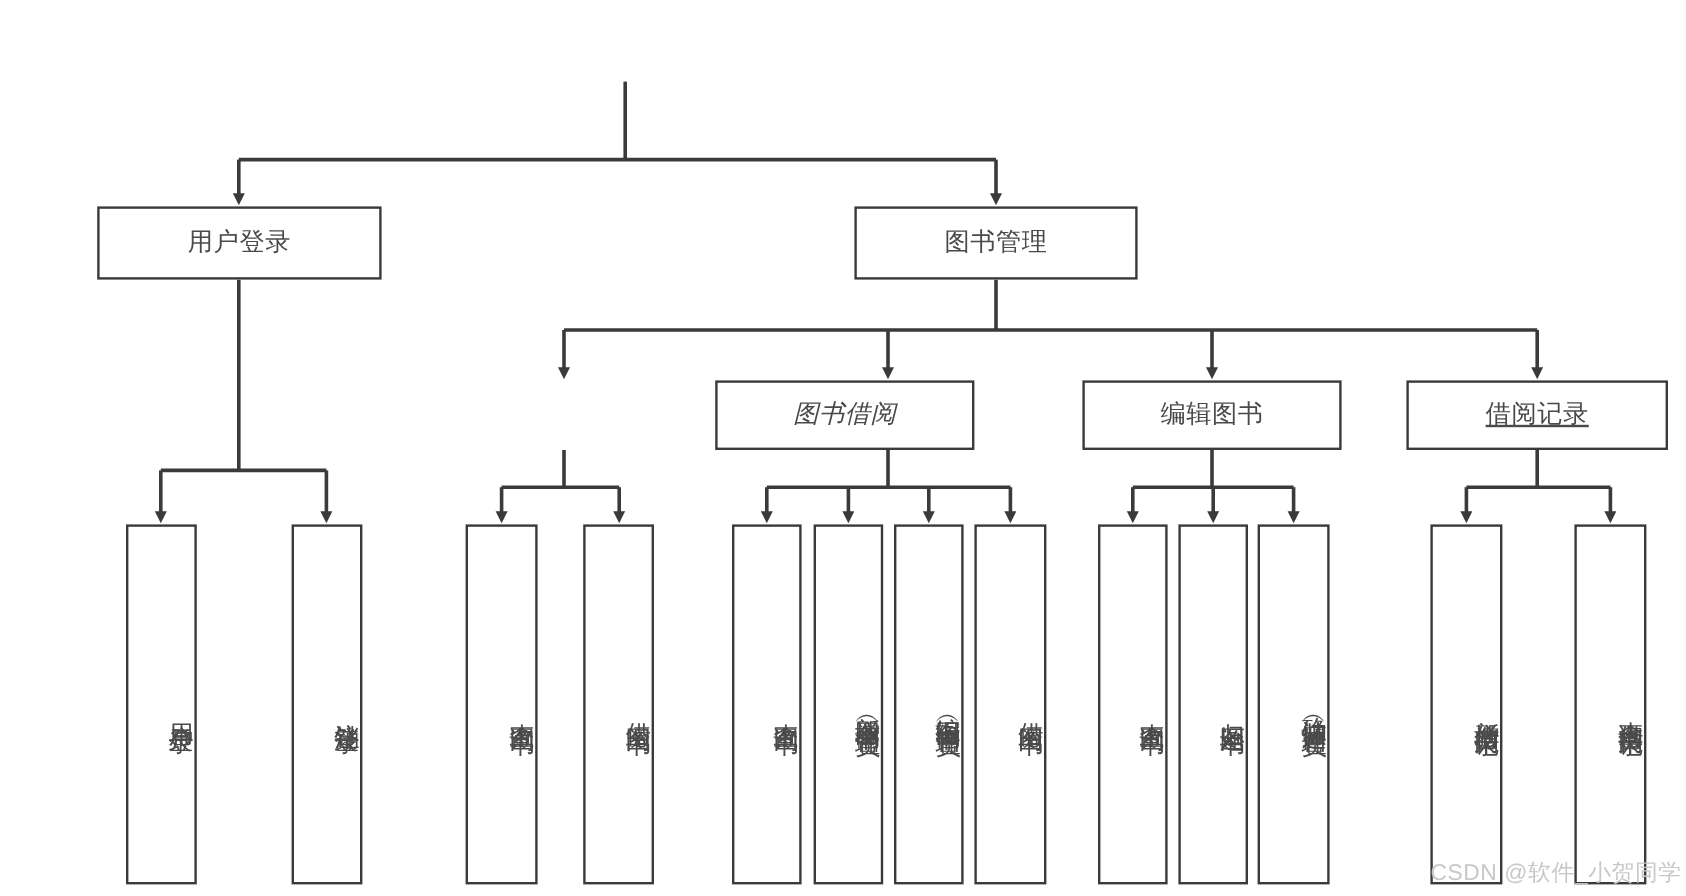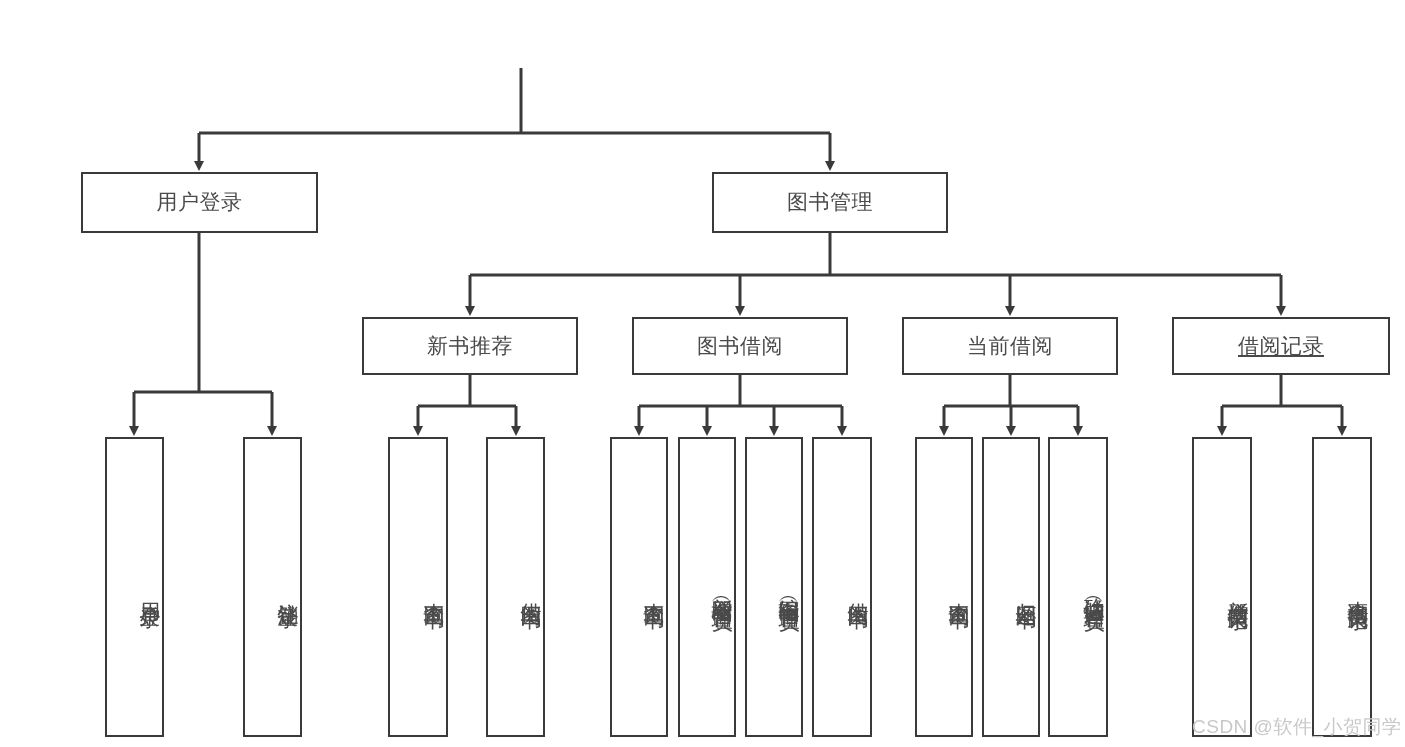--- a/index.html
+++ b/index.html
@@ -117,28 +117,25 @@
   </svg>
 
 
   <div class="node horiz" style="left:81px; top:172px; width:237px; height:61px;">
     <span>用户登录</span>
   </div>
   <div class="node horiz" style="left:712px; top:172px; width:236px; height:61px;">
     <span>图书管理</span>
   </div>
 
-  <div class="node horiz" style="left:362px; top:317px; width:216px; height:58px;">
-    <span>新书推荐</span>
-  </div>
-  <div class="node horiz" style="left:632px; top:317px; width:216px; height:58px;">
+  <div class="node horiz" style="left:596px; top:317px; width:216px; height:58px;font-style:italic;">
     <span>图书借阅</span>
   </div>
   <div class="node horiz" style="left:902px; top:317px; width:216px; height:58px;">
-    <span>当前借阅</span>
+    <span>编辑图书</span>
   </div>
   <div class="node horiz" style="left:1172px; top:317px; width:218px; height:58px;text-decoration:underline;">
     <span>借阅记录</span>
   </div>
 
   <div class="node vert" style="left:105px; top:437px; width:59px; height:300px;">
     <span>用户登录</span>
   </div>
   <div class="node vert" style="left:243px; top:437px; width:59px; height:300px;">
     <span>注销登录</span>

